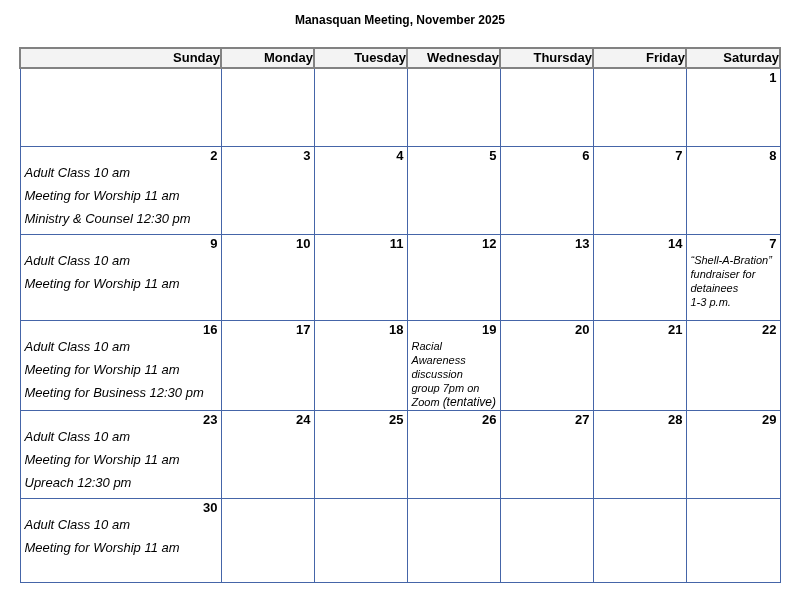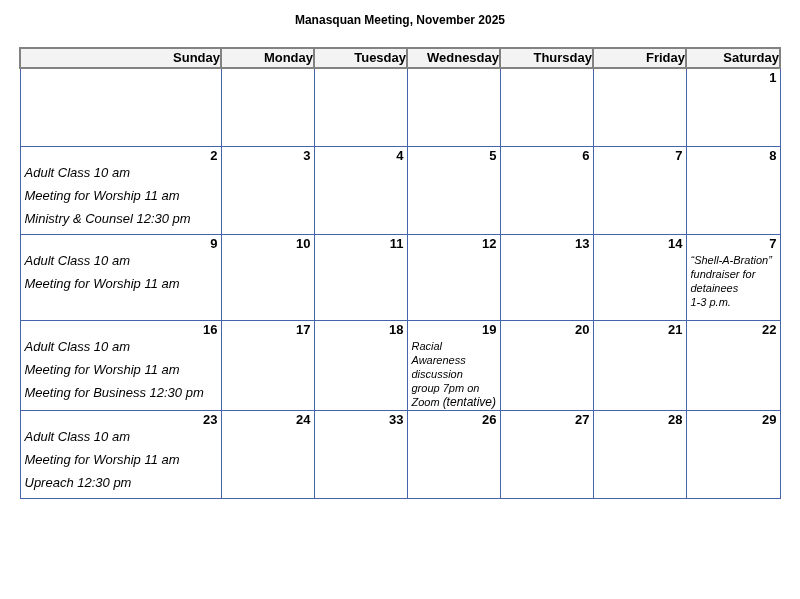--- a/index.html
+++ b/index.html
@@ -219,29 +219,44 @@
           <div class="events">
             <div class="event">Adult Class 10 am</div>
             <div class="event">Meeting for Worship 11 am</div>
             <div class="event">Upreach 12:30 pm</div>
           </div>
         </td>
         <td>
           <div class="date">24</div>
         </td>
         <td>
-          <div class="date">33</div>
+          <div class="date">25</div>
         </td>
         <td>
           <div class="date">26</div>
         </td>
         <td>
           <div class="date">27</div>
         </td>
         <td>
           <div class="date">28</div>
         </td>
         <td>
           <div class="date">29</div>
         </td>
+      </tr>
+      <tr>
+        <td>
+          <div class="date">30</div>
+          <div class="events">
+            <div class="event">Adult Class 10 am</div>
+            <div class="event">Meeting for Worship 11 am</div>
+          </div>
+        </td>
+        <td></td>
+        <td></td>
+        <td></td>
+        <td></td>
+        <td></td>
+        <td></td>
       </tr>
     </tbody>
 </table>
 
 </body></html>

